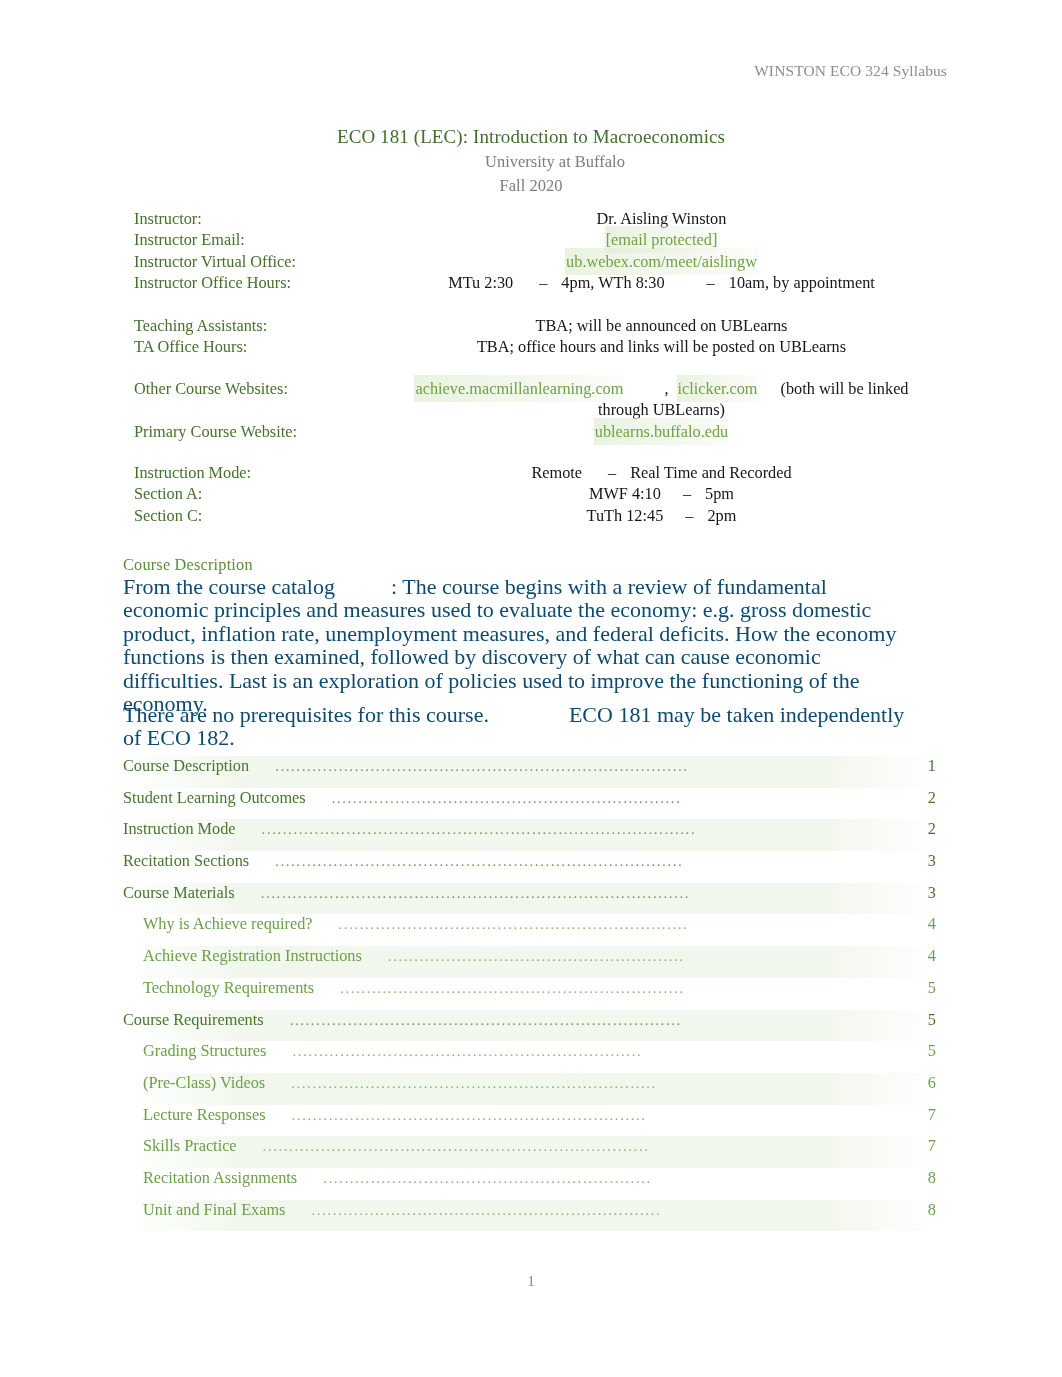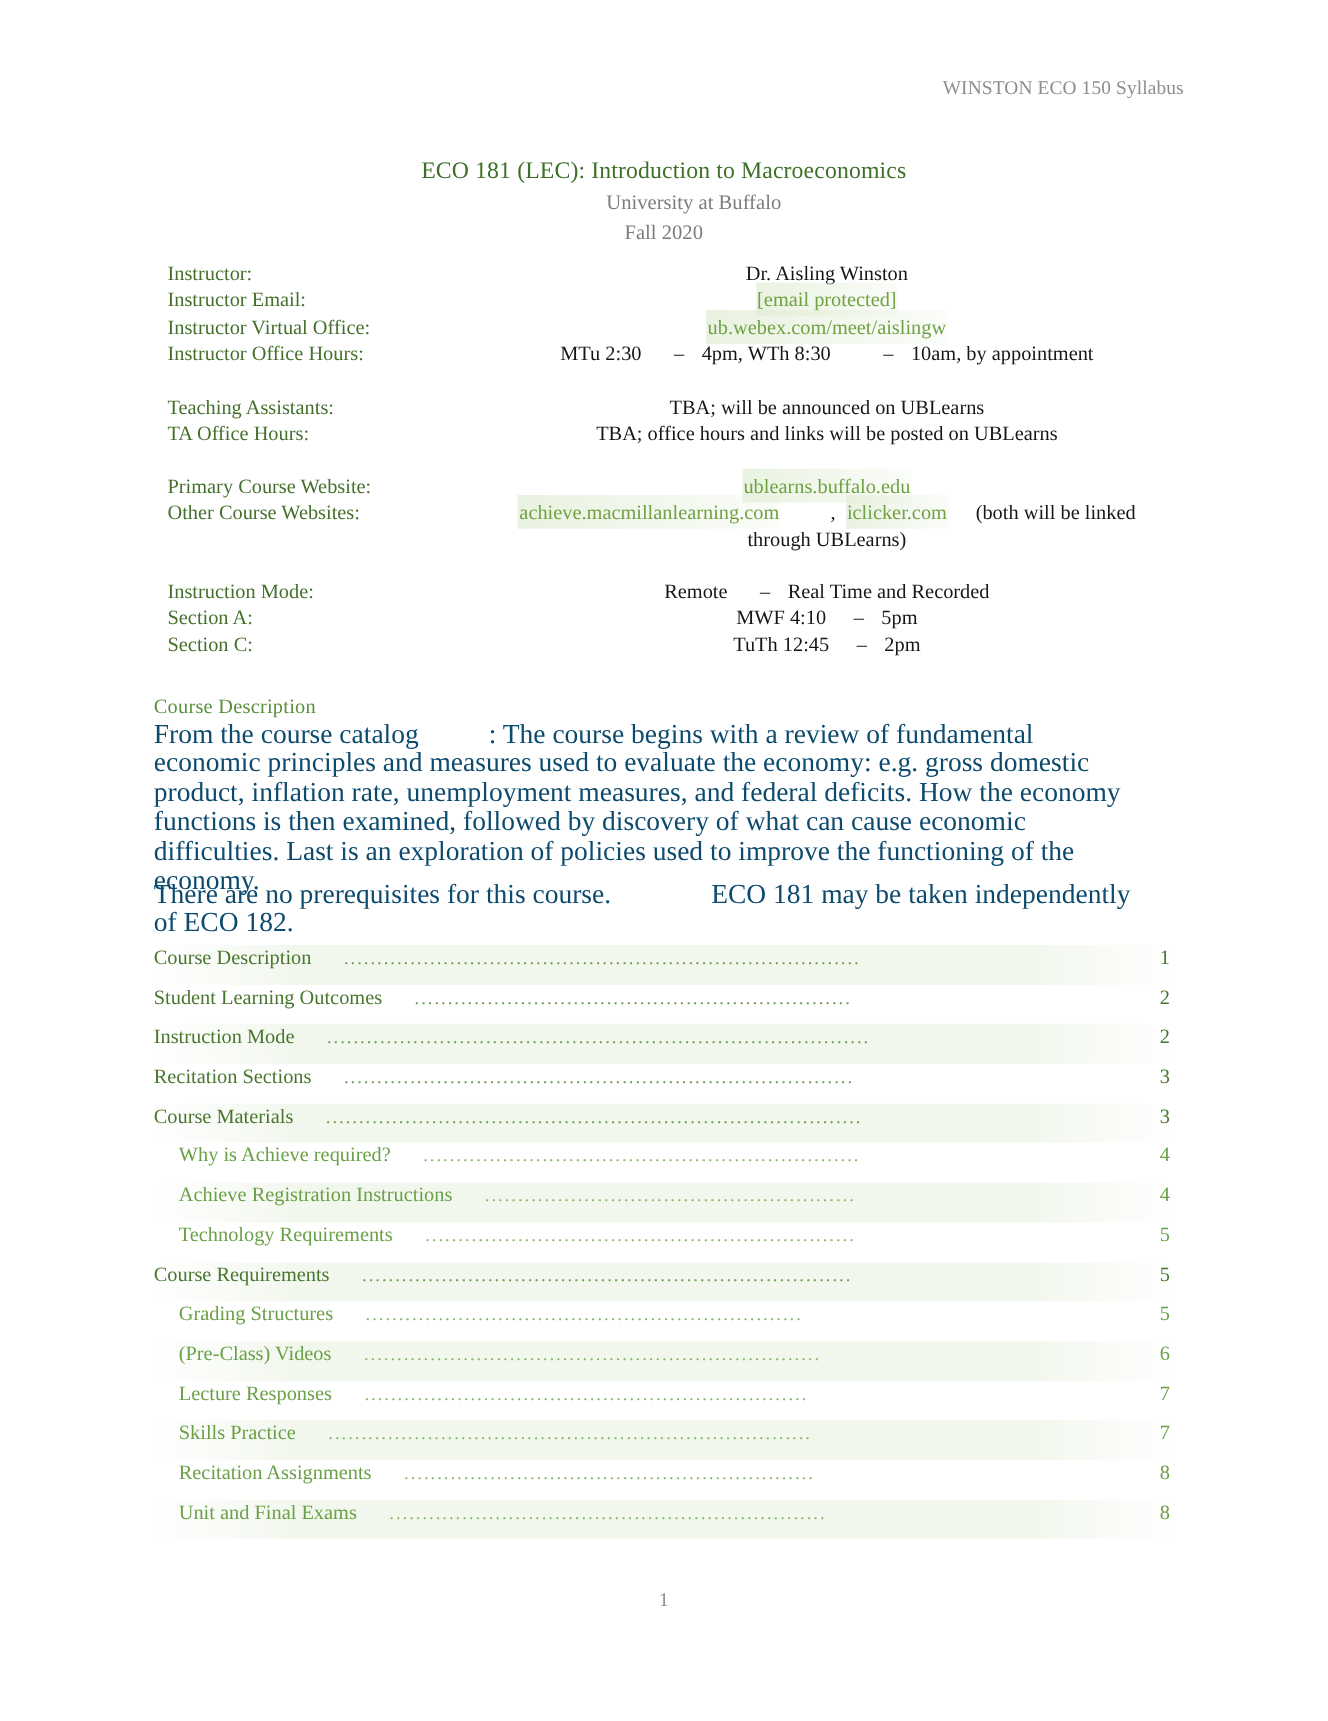--- a/index.html
+++ b/index.html
@@ -180,21 +180,21 @@
     text-align: center;
     font-size: 15.5px;
     color: #8d8d8d;
   }
 </style>
 </head>
 <body>
 
 <div class="page">
 
-  <div class="running-header">WINSTON ECO 150 Syllabus</div>
+  <div class="running-header">WINSTON ECO 324 Syllabus</div>
 
   <div class="title-block">
     <div class="doc-title">ECO 181 (LEC): Introduction to Macroeconomics</div>
     <div class="doc-subtitle">University at Buffalo</div>
     <div class="doc-term">Fall 2020</div>
   </div>
 
   <div class="info-block block-1">
     <div class="info-row">
       <div class="info-label">Instructor:</div>
@@ -224,29 +224,29 @@
       <div class="info-value">TBA; will be announced on UBLearns</div>
     </div>
     <div class="info-row">
       <div class="info-label">TA Office Hours:</div>
       <div class="info-value">TBA; office hours and links will be posted on UBLearns</div>
     </div>
   </div>
 
   <div class="info-block block-3">
     <div class="info-row">
+      <div class="info-label">Other Course Websites:</div>
+      <div class="info-value"><span class="link-hl">achieve.macmillanlearning.com</span><span class="gap" style="width:40px"></span><span>,</span><span class="gap-sm" style="width:8px"></span><span class="link-hl">iclicker.com</span><span class="gap" style="width:22px"></span><span>(both will be linked through UBLearns)</span></div>
+    </div>
+    <div class="info-row">
       <div class="info-label">Primary Course Website:</div>
       <div class="info-value">
         <span class="link-hl">ublearns.buffalo.edu</span>
       </div>
     </div>
-    <div class="info-row">
-      <div class="info-label">Other Course Websites:</div>
-      <div class="info-value"><span class="link-hl">achieve.macmillanlearning.com</span><span class="gap" style="width:40px"></span><span>,</span><span class="gap-sm" style="width:8px"></span><span class="link-hl">iclicker.com</span><span class="gap" style="width:22px"></span><span>(both will be linked through UBLearns)</span></div>
-    </div>
   </div>
 
   <div class="info-block block-4">
     <div class="info-row">
       <div class="info-label">Instruction Mode:</div>
       <div class="info-value"><span>Remote</span><span class="gap"></span><span>–</span><span class="gap-sm"></span><span>Real Time and Recorded</span></div>
     </div>
     <div class="info-row">
       <div class="info-label">Section A:</div>
       <div class="info-value"><span>MWF 4:10</span><span class="gap" style="width:22px"></span><span>–</span><span class="gap-sm"></span><span>5pm</span></div>

